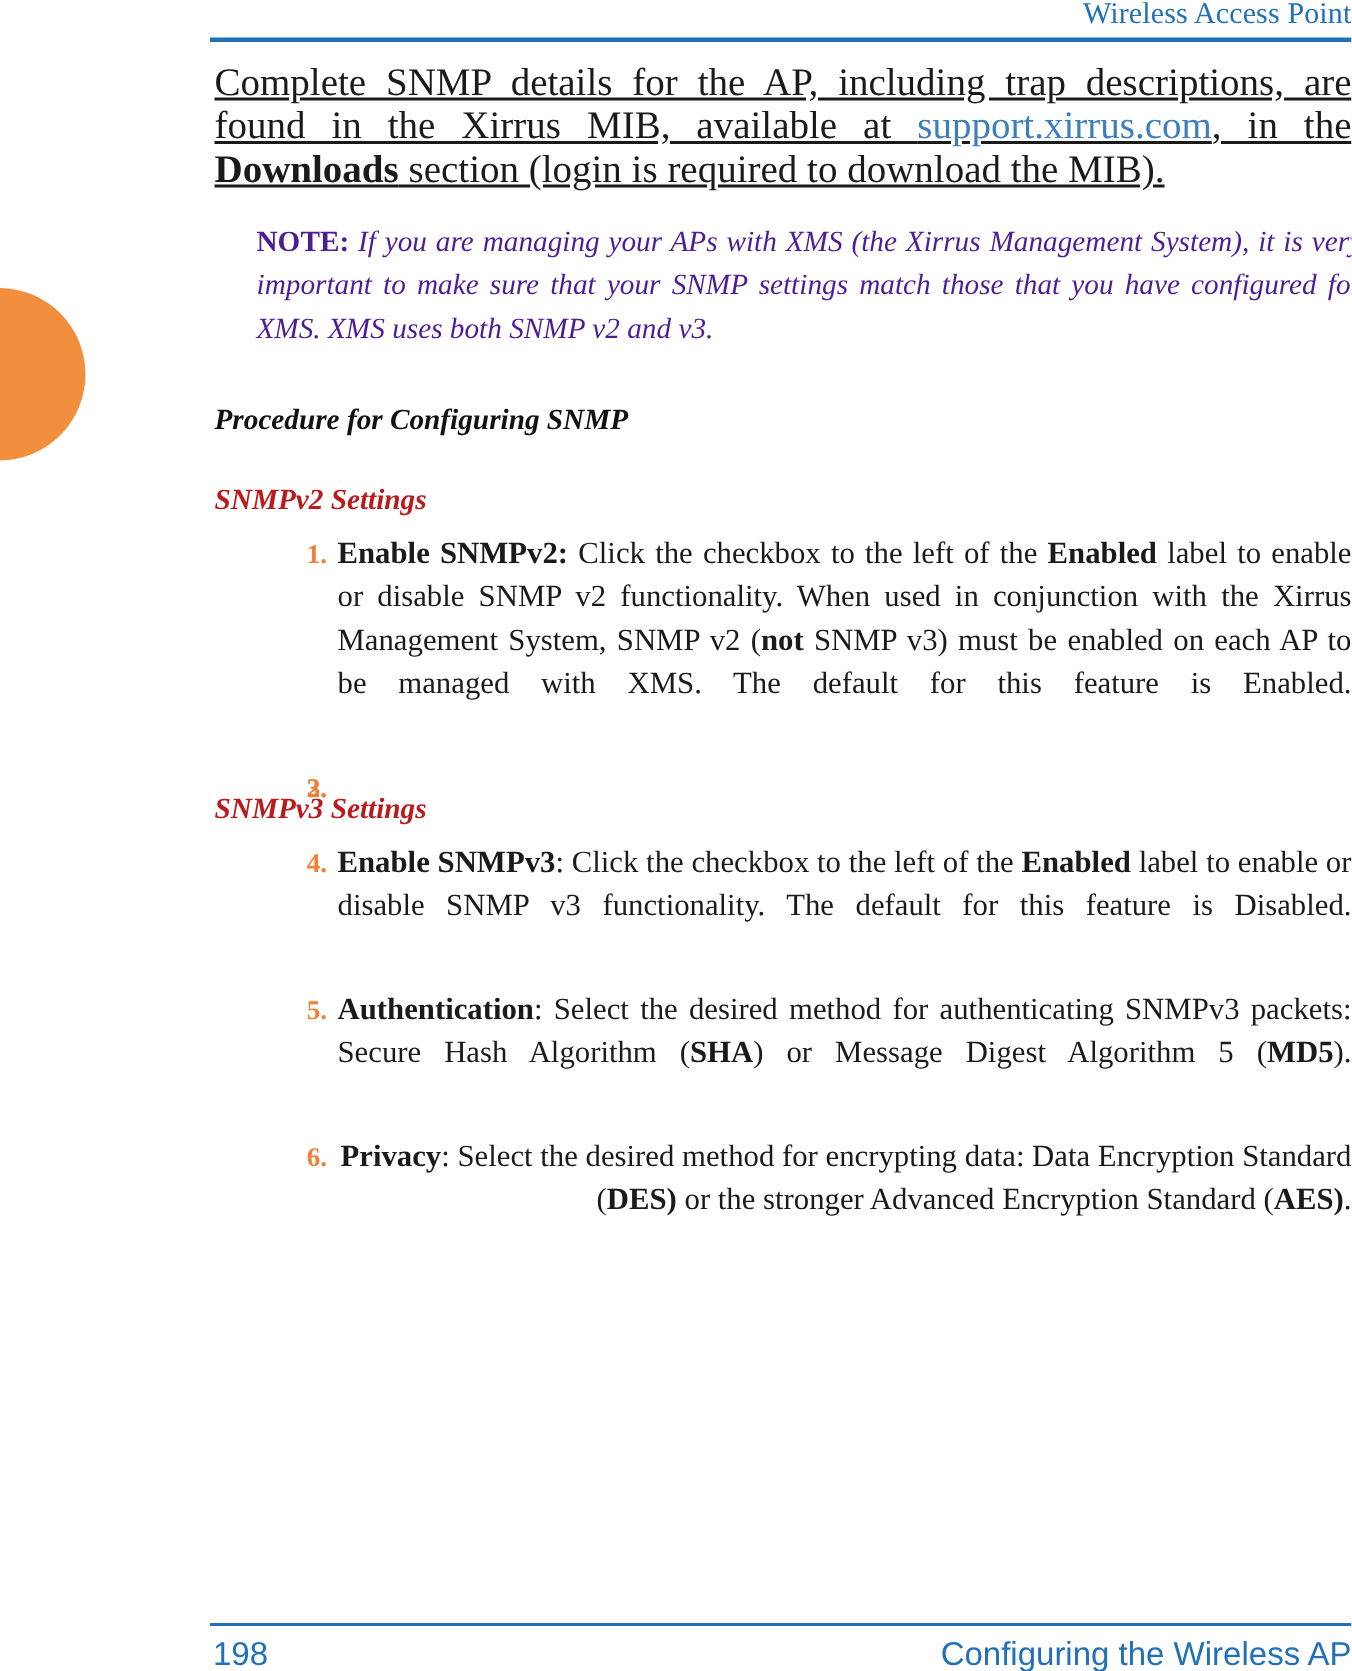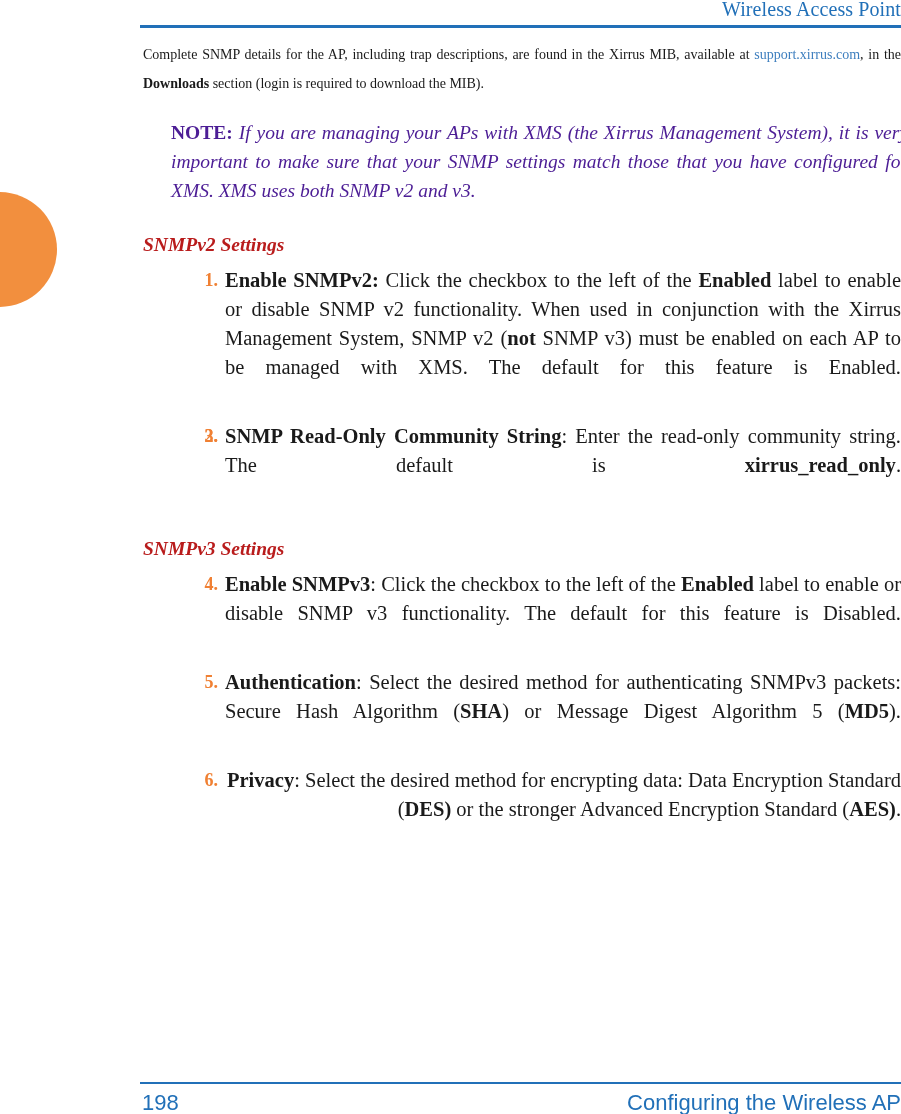--- a/index.html
+++ b/index.html
@@ -64,25 +64,26 @@
   
   .content {
     position: absolute;
     left: 143px;
     top: 40px;
     width: 758px;
   }
 
   p.body-para {
     margin: 0;
-    font-size: 14px;
+    font-size: 26px;
     line-height: 29px;
     text-align: justify;
     text-justify: inter-word;
     color: #1a1a1a;
+    text-decoration: underline;
   }
   p.body-para:last-child { text-align: left; }
 
   .link {
     color: #3D7EBE;
     text-decoration: none;
   }
   b, strong { font-weight: bold; }
 
   
@@ -199,33 +200,33 @@
     <div class="header-title">Wireless Access Point</div>
     <div class="header-rule"></div>
   </div>
 
   <div class="content">
 
     <p class="body-para"><span>Complete SNMP details for the AP, including trap descriptions, are found in the Xirrus MIB, available at </span><a class="link" href="#">support.xirrus.com</a><span>, in the </span><b>Downloads</b><span> section (login is required to download the MIB).</span></p>
 
     <div class="note-block"><span class="note-label">NOTE:</span><span class="note-body"> If you are managing your APs with XMS (the Xirrus Management System), it is very important to make sure that your SNMP settings match those that you have configured for XMS. XMS uses both SNMP v2 and v3.</span></div>
 
+    <h3 class="proc-heading">Procedure for Configuring SNMP</h3>
 
     <h4 class="sub-heading">SNMPv2 Settings</h4>
     <ol class="steps">
       <li class="step">
         <span class="step-num">1.</span>
         <span class="step-text"><b>Enable SNMPv2:</b><span> Click the checkbox to the left of the </span><b>Enabled</b><span> label to enable or disable SNMP v2 functionality. When used in conjunction with the Xirrus Management System, SNMP v2 (</span><b>not</b><span> SNMP v3) must be enabled on each AP to be managed with XMS. The default for this feature is Enabled.</span></span>
       </li>
       <li class="step">
         <span class="step-num">2.</span>
       </li>
       <li class="step">
         <span class="step-num">3.</span>
-        <span class="step-text"><b>SNMP Read-Only Community String</b><span>: Enter the read-only community string. The default is </span><b>xirrus_read_only</b><span>.</span></span>
       </li>
     </ol>
 
     <h4 class="sub-heading">SNMPv3 Settings</h4>
     <ol class="steps">
       <li class="step">
         <span class="step-num">4.</span>
         <span class="step-text"><b>Enable SNMPv3</b><span>: Click the checkbox to the left of the </span><b>Enabled</b><span> label to enable or disable SNMP v3 functionality. The default for this feature is Disabled.</span></span>
       </li>
       <li class="step">

